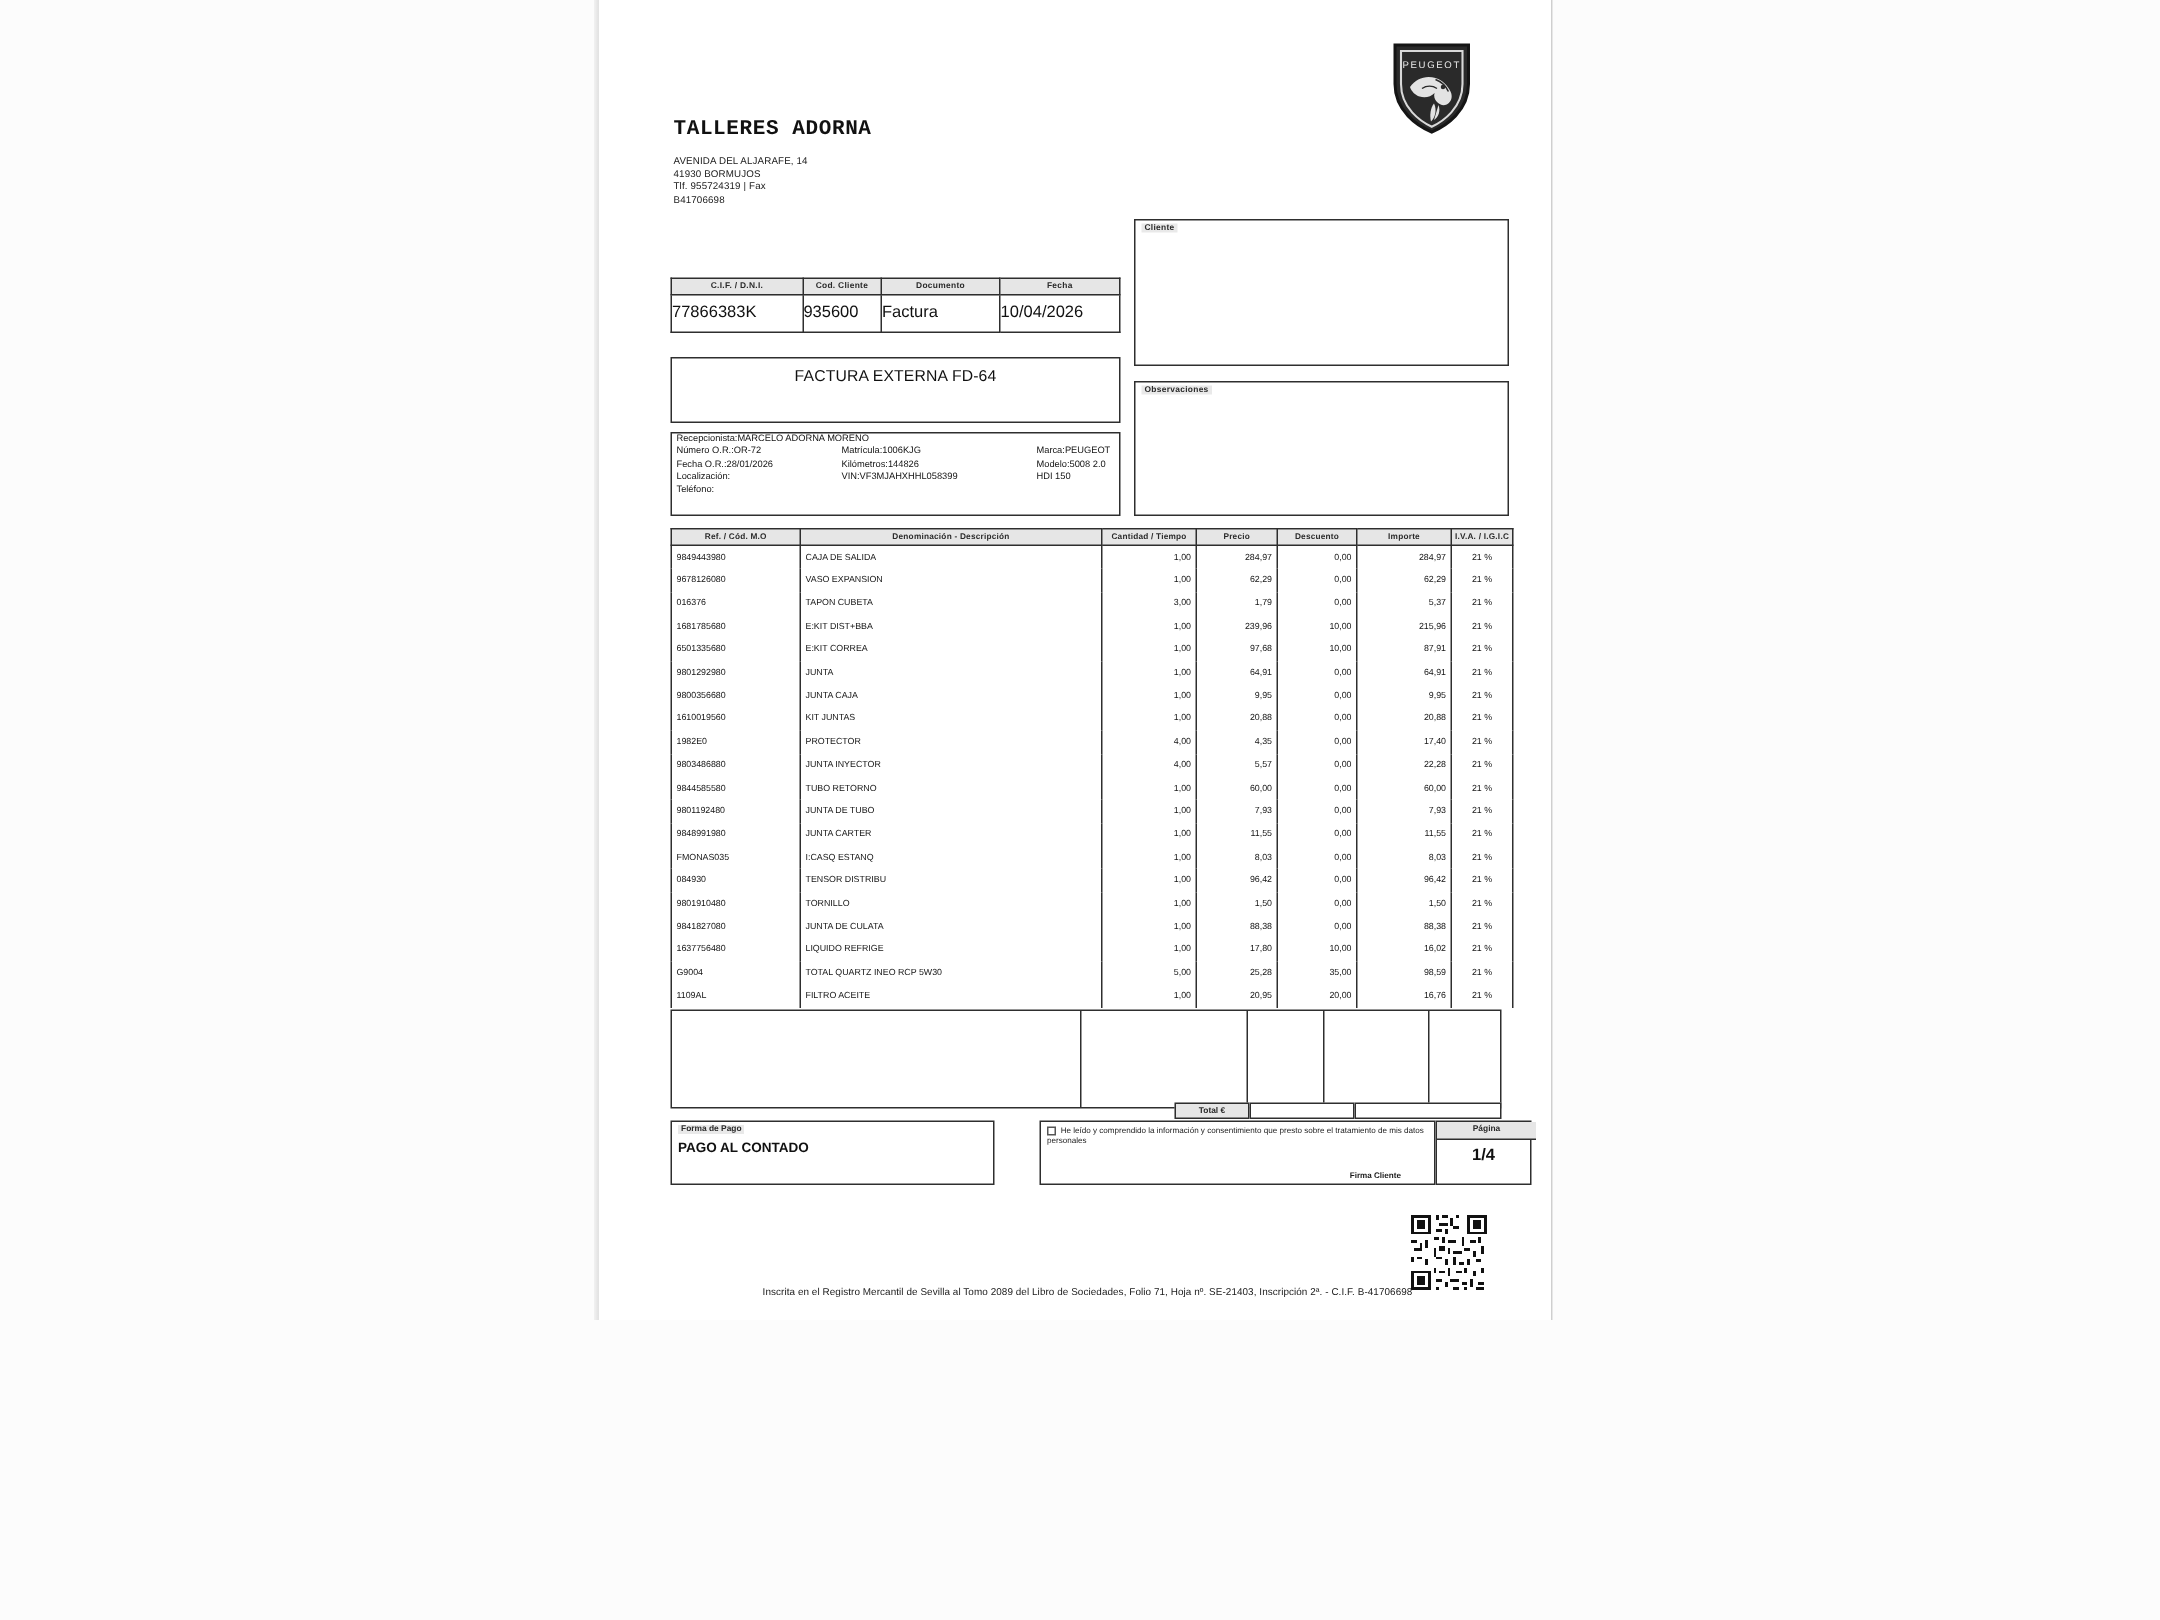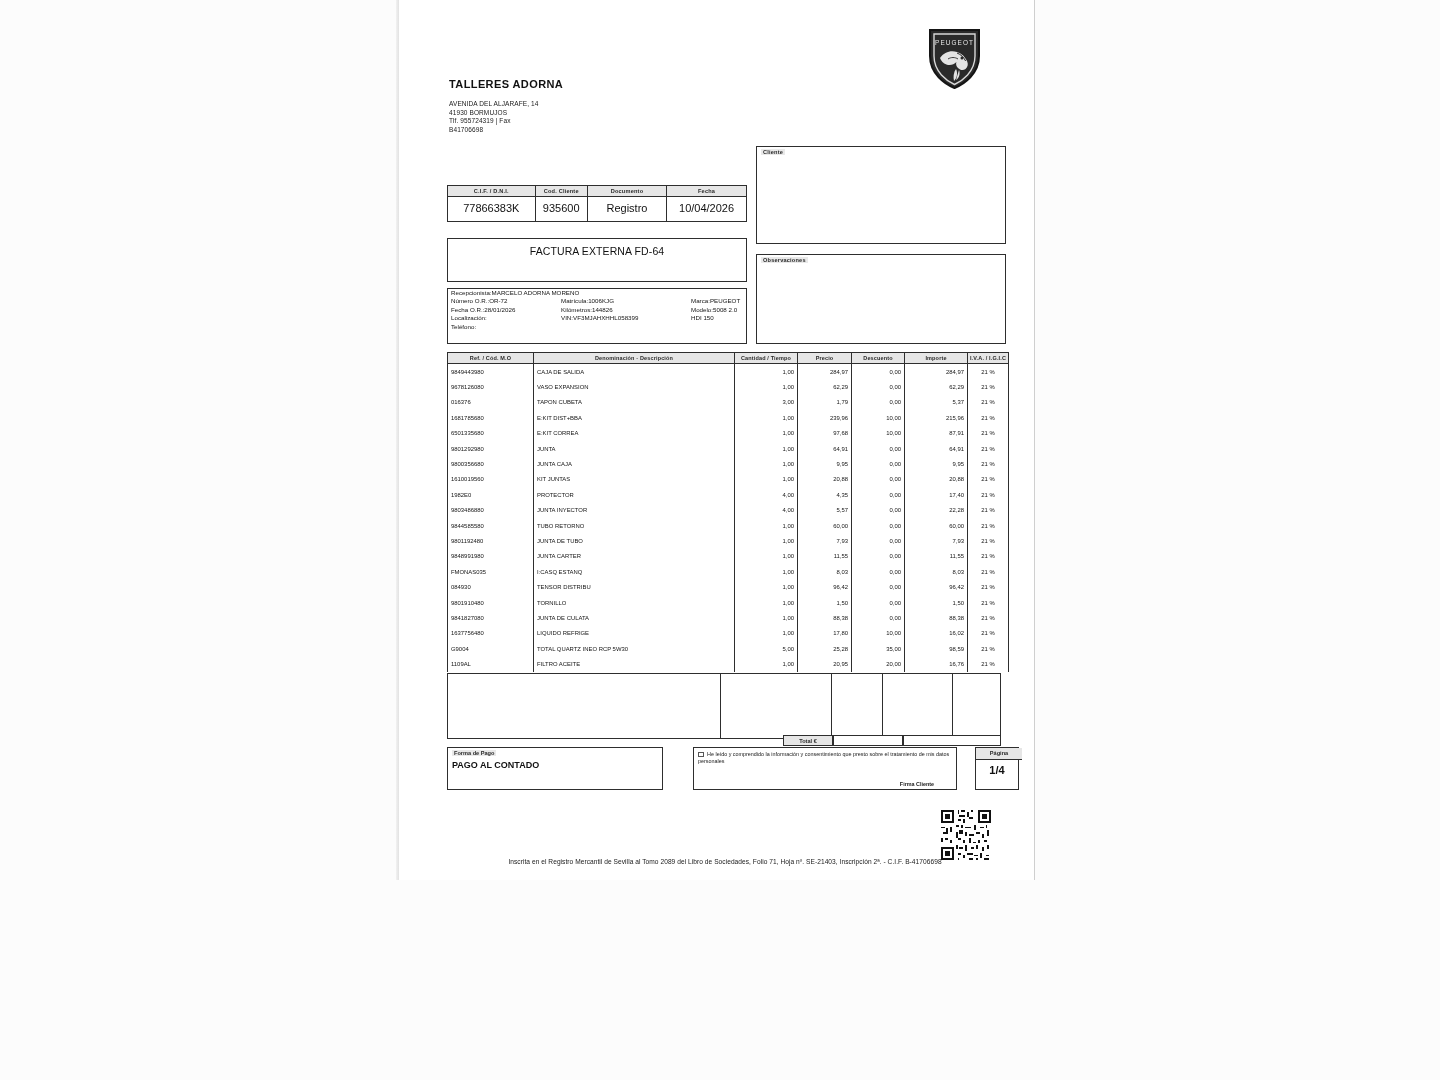--- a/index.html
+++ b/index.html
@@ -21,21 +21,21 @@
     border-left:1px solid #c9c9c9;
     border-right:1px solid #cfcfcf;
   }
   .sheet:before{
     content:"";position:absolute;left:-3px;top:0;width:3px;height:100%;
     background:linear-gradient(to right,#f2f2f2,#e2e2e2);
   }
 
   
   .company{position:absolute;left:50px;top:78px;}
-  .company .cname{font-size:11px;font-weight:bold;letter-spacing:.4px;color:#111;}
+  .company .cname{font-size:14px;font-weight:bold;letter-spacing:.4px;color:#111;font-family:Liberation Mono, monospace;}
   .company .caddr{margin-top:10px;font-size:6.5px;line-height:8.6px;color:#1a1a1a;letter-spacing:.1px;}
 
   .logo{position:absolute;left:527px;top:26px;width:57px;height:64px;}
 
   
   .box{position:absolute;border:1px solid #2e2e2e;background:#fff;}
   .boxlabel{
     position:absolute;left:4px;top:2px;
     font-size:5.6px;color:#2a2a2a;font-weight:bold;letter-spacing:.2px;
     background:rgba(255,255,255,.0);
@@ -48,21 +48,21 @@
   .cliente-box{left:357px;top:146px;width:248px;height:96px;}
   .obs-box{left:357px;top:254px;width:248px;height:88px;}
 
   
   .toptable{position:absolute;left:48px;top:185px;width:300px;border-collapse:collapse;}
   .toptable td,.toptable th{border:1px solid #2e2e2e;}
   .toptable th{
     background:#e6e6e6;font-size:5.6px;font-weight:bold;color:#2a2a2a;
     padding:2px 0;letter-spacing:.2px;
   }
-  .toptable td{font-size:11px;text-align:center;padding:5px 0 7px;color:#111;}
+  .toptable td{font-size:11px;text-align:left;padding:5px 0 7px;color:#111;}
   .c-cif{width:88px}.c-cod{width:52px}.c-doc{width:80px}.c-fec{width:80px}
 
   .factura-ext{
     position:absolute;left:48px;top:238px;width:298px;height:42px;
     border:1px solid #2e2e2e;background:#fff;
   }
   .factura-ext span{
     display:block;text-align:center;margin-top:6px;
     font-size:10.5px;color:#111;letter-spacing:.1px;
   }
@@ -134,21 +134,21 @@
   }
   .consent .chk{
     position:absolute;left:-0px;top:0px;display:inline-block;
     width:3.6px;height:3.6px;border:.6px solid #555;margin-right:2px;vertical-align:middle;
   }
   .consent .firma{
     position:absolute;right:22px;bottom:2px;font-size:5.4px;font-weight:bold;color:#1a1a1a;
   }
 
   .pagebox{
-    position:absolute;left:576px;top:747px;width:44px;height:43px;
+    position:absolute;left:558px;top:747px;width:64px;height:43px;
     border:1px solid #2e2e2e;background:#fff;box-sizing:border-box;
   }
   .pagebox .lbl{
     position:absolute;left:0;top:0;width:100%;height:11px;background:#e6e6e6;
     border-bottom:1px solid #2e2e2e;
     font-size:5.6px;font-weight:bold;color:#2a2a2a;text-align:center;line-height:10px;
   }
   .pagebox .val{
     position:absolute;left:0;top:16px;width:100%;text-align:center;
     font-size:11px;font-weight:bold;color:#111;
@@ -206,21 +206,21 @@
       <tbody>
           <tr>
         <th class="c-cif">C.I.F. / D.N.I.</th>
         <th class="c-cod">Cod. Cliente</th>
         <th class="c-doc">Documento</th>
         <th class="c-fec">Fecha</th>
       </tr>
       <tr>
         <td>77866383K</td>
         <td>935600</td>
-        <td>Registro</td>
+        <td>Factura</td>
         <td>10/04/2026</td>
       </tr>
     </tbody>
       </table>
 
     <div class="factura-ext">
       <span>FACTURA EXTERNA FD-64</span>
     </div>
 
     <div class="vehicle">

